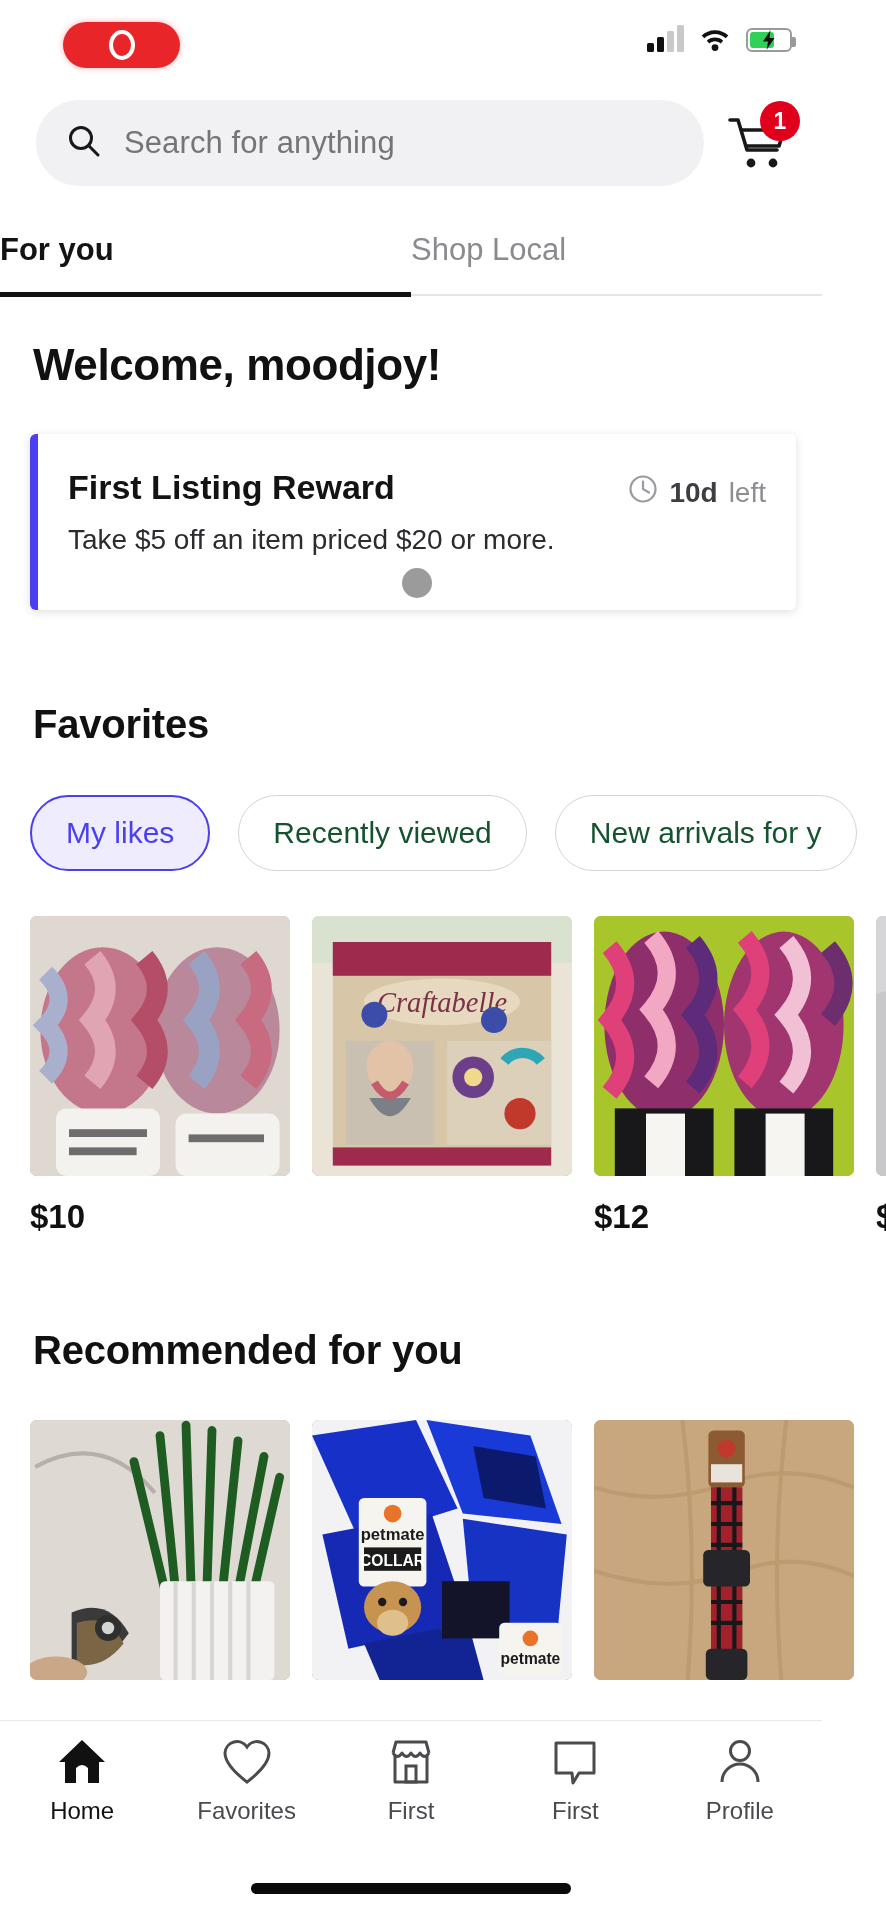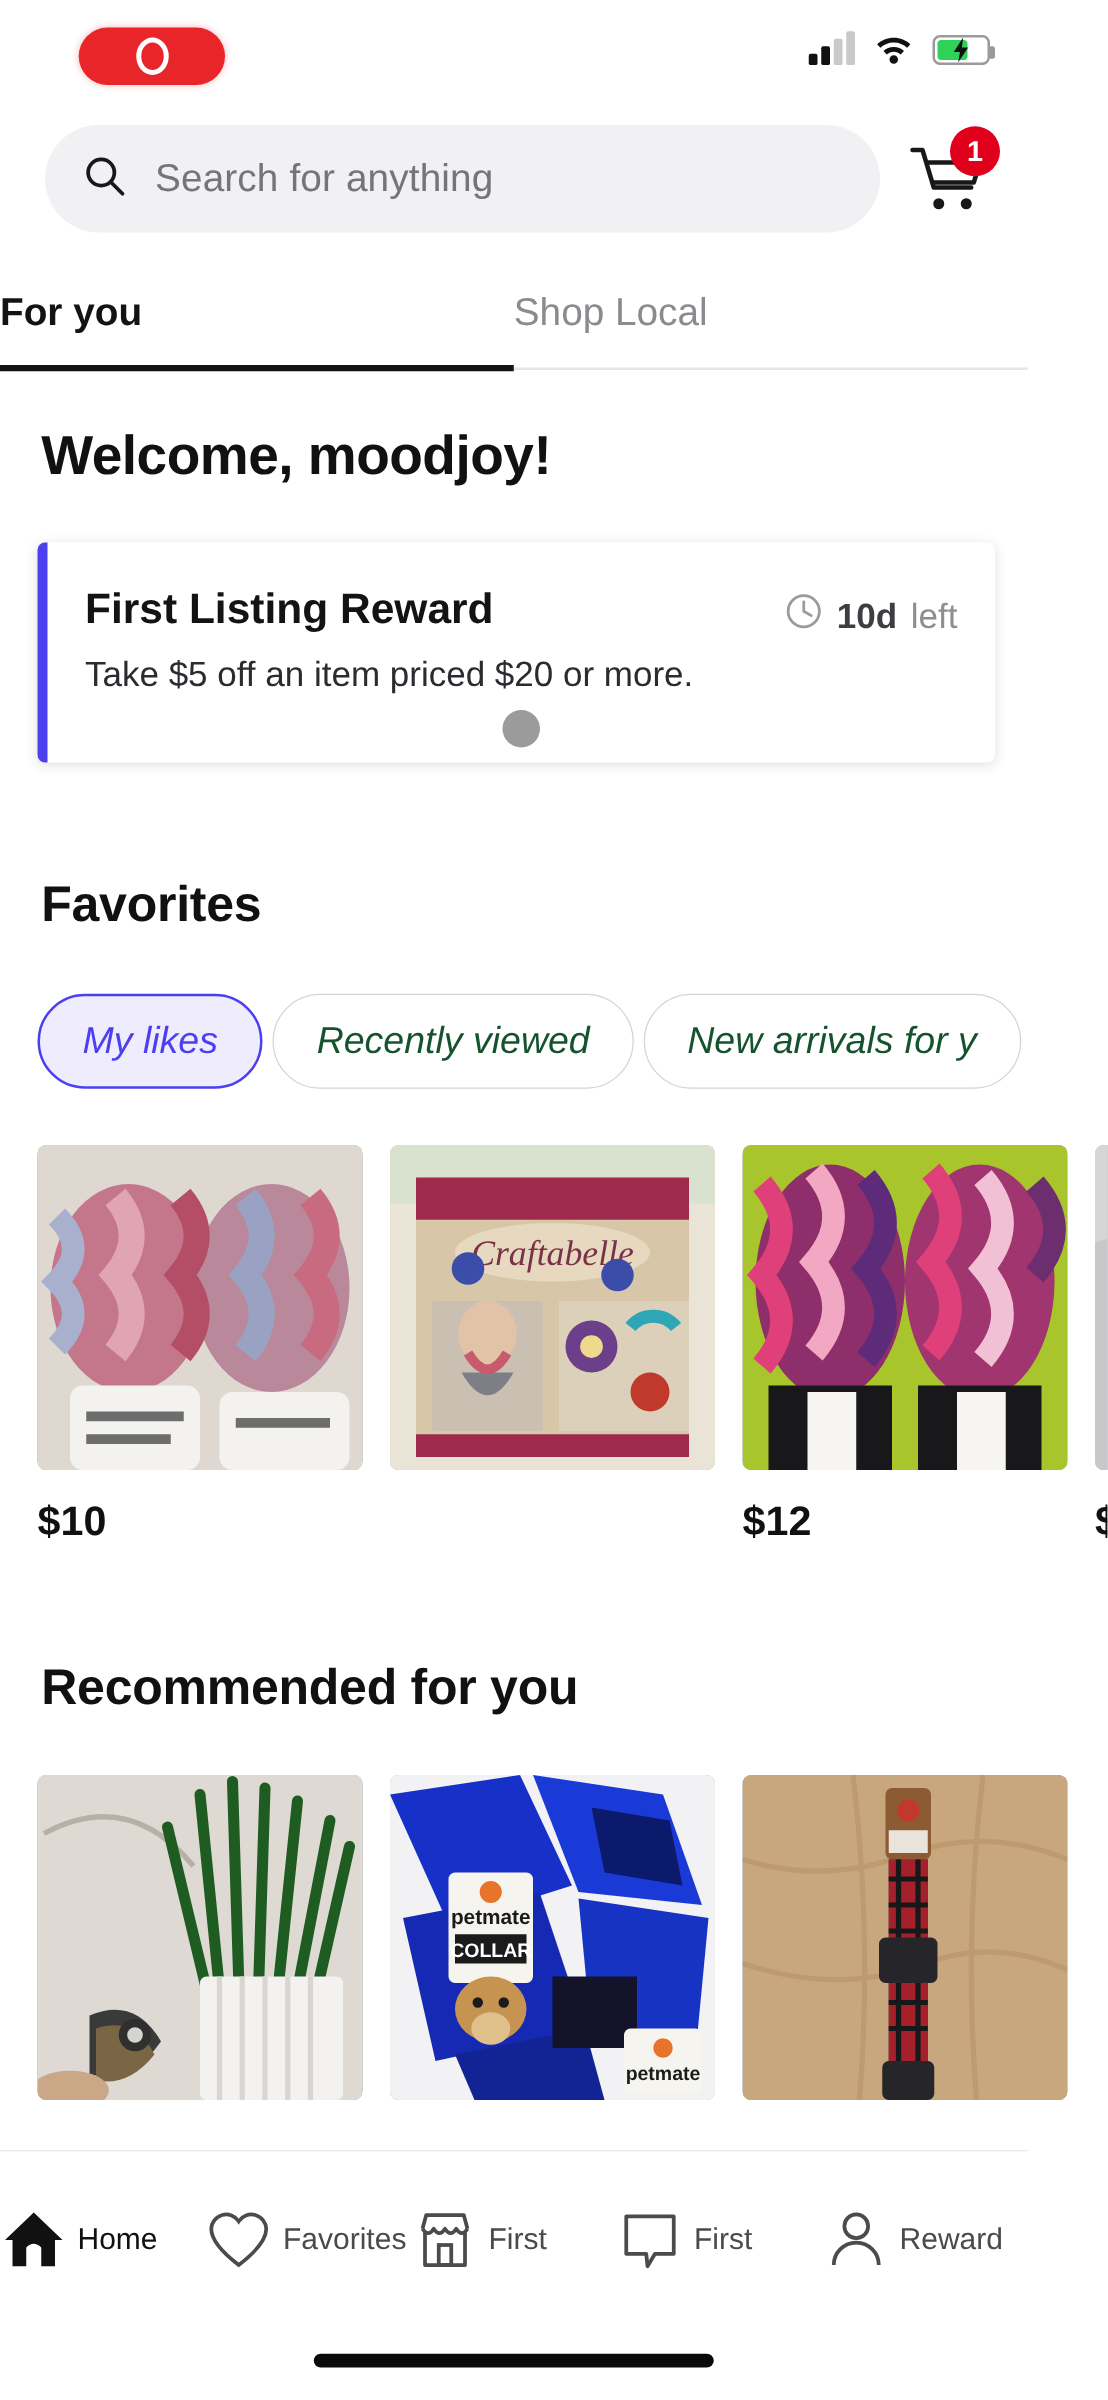--- a/index.html
+++ b/index.html
@@ -94,21 +94,21 @@
   .reward-time { display:flex; align-items:center; gap:11px; font-size:28px; color:#8d8d92; padding-top:6px; }
   .reward-time b { color:#3d3d42; font-weight:700; }
   .reward-desc { font-size:28px; color:#2b2b30; padding-top:13px; }
   .dots { display:flex; justify-content:center; gap:14px; padding-top:12px; }
   .dots i { width:30px; height:30px; border-radius:50%; background:#9b9b9b; display:block; }
 
   
   .sec-title { font-size:40px; font-weight:700; color:#111; padding:92px 0 0 33px; letter-spacing:-.2px; }
 
   
-  .chips { display:flex; gap:8px; padding:48px 0 0 30px;font-style:italic; }
+  .chips { display:flex; gap:28px; padding:48px 0 0 30px; }
   .chip {
     height:76px; border-radius:38px; border:1.5px solid #d4d4d8;
     background:#fff; color:#14532d; font-size:30px;
     display:flex; align-items:center; padding:0 34px; white-space:nowrap; flex:0 0 auto;
   }
   .chip.sel { background:#eeecfd; border:2.5px solid #4b3ff0; color:#4b3ff0; }
 
   
   .prow { display:flex; gap:22px; padding-left:30px; margin-top:45px; }
   .pcard { flex:0 0 auto; width:260px; }
@@ -122,21 +122,21 @@
 
   .recrow { margin-top:47px; }
   .recrow .thumb { height:260px; }
 
   
   .bottomnav {
     position:absolute; left:0; right:0; bottom:0; height:200px;
     background:#fff; border-top:1.5px solid #eaeaec;
   }
   .navitems { display:flex; height:128px; padding-top:14px; }
-  .navitem { flex:1; display:flex; flex-direction:row; align-items:center; gap:8px; }
+  .navitem { flex:1; display:flex; flex-direction:column; align-items:center; gap:8px; }
   .navitem .lbl { font-size:24px; color:#4a4a4f; }
   .navitem.active .lbl { color:#111; font-weight:400; }
   .homebar {
     position:absolute; left:50%; transform:translateX(-50%); bottom:26px;
     width:320px; height:11px; border-radius:6px; background:#0a0a0a;
   }
   .nav-svg { width:54px; height:54px; display:block; }
 </style>
 </head>
 <body>
@@ -446,20 +446,20 @@
           <path d="M8 8 L46 8 L46 38 L31 38 L25 48 L24 38 L8 38 Z" fill="none" stroke="#4a4a4f" stroke-width="3" stroke-linejoin="round"></path>
         </svg>
         <span class="lbl">First</span>
       </div>
 
       <div class="navitem">
         <svg class="nav-svg" viewBox="0 0 54 54">
           <circle cx="27" cy="16" r="9.5" fill="none" stroke="#4a4a4f" stroke-width="3"></circle>
           <path d="M9 47 A18 18 0 0 1 45 47" fill="none" stroke="#4a4a4f" stroke-width="3"></path>
         </svg>
-        <span class="lbl">Reward</span>
+        <span class="lbl">Profile</span>
       </div>
 
     </div>
     <div class="homebar"></div>
   </div>
 
 </div>
 
 </body></html>

